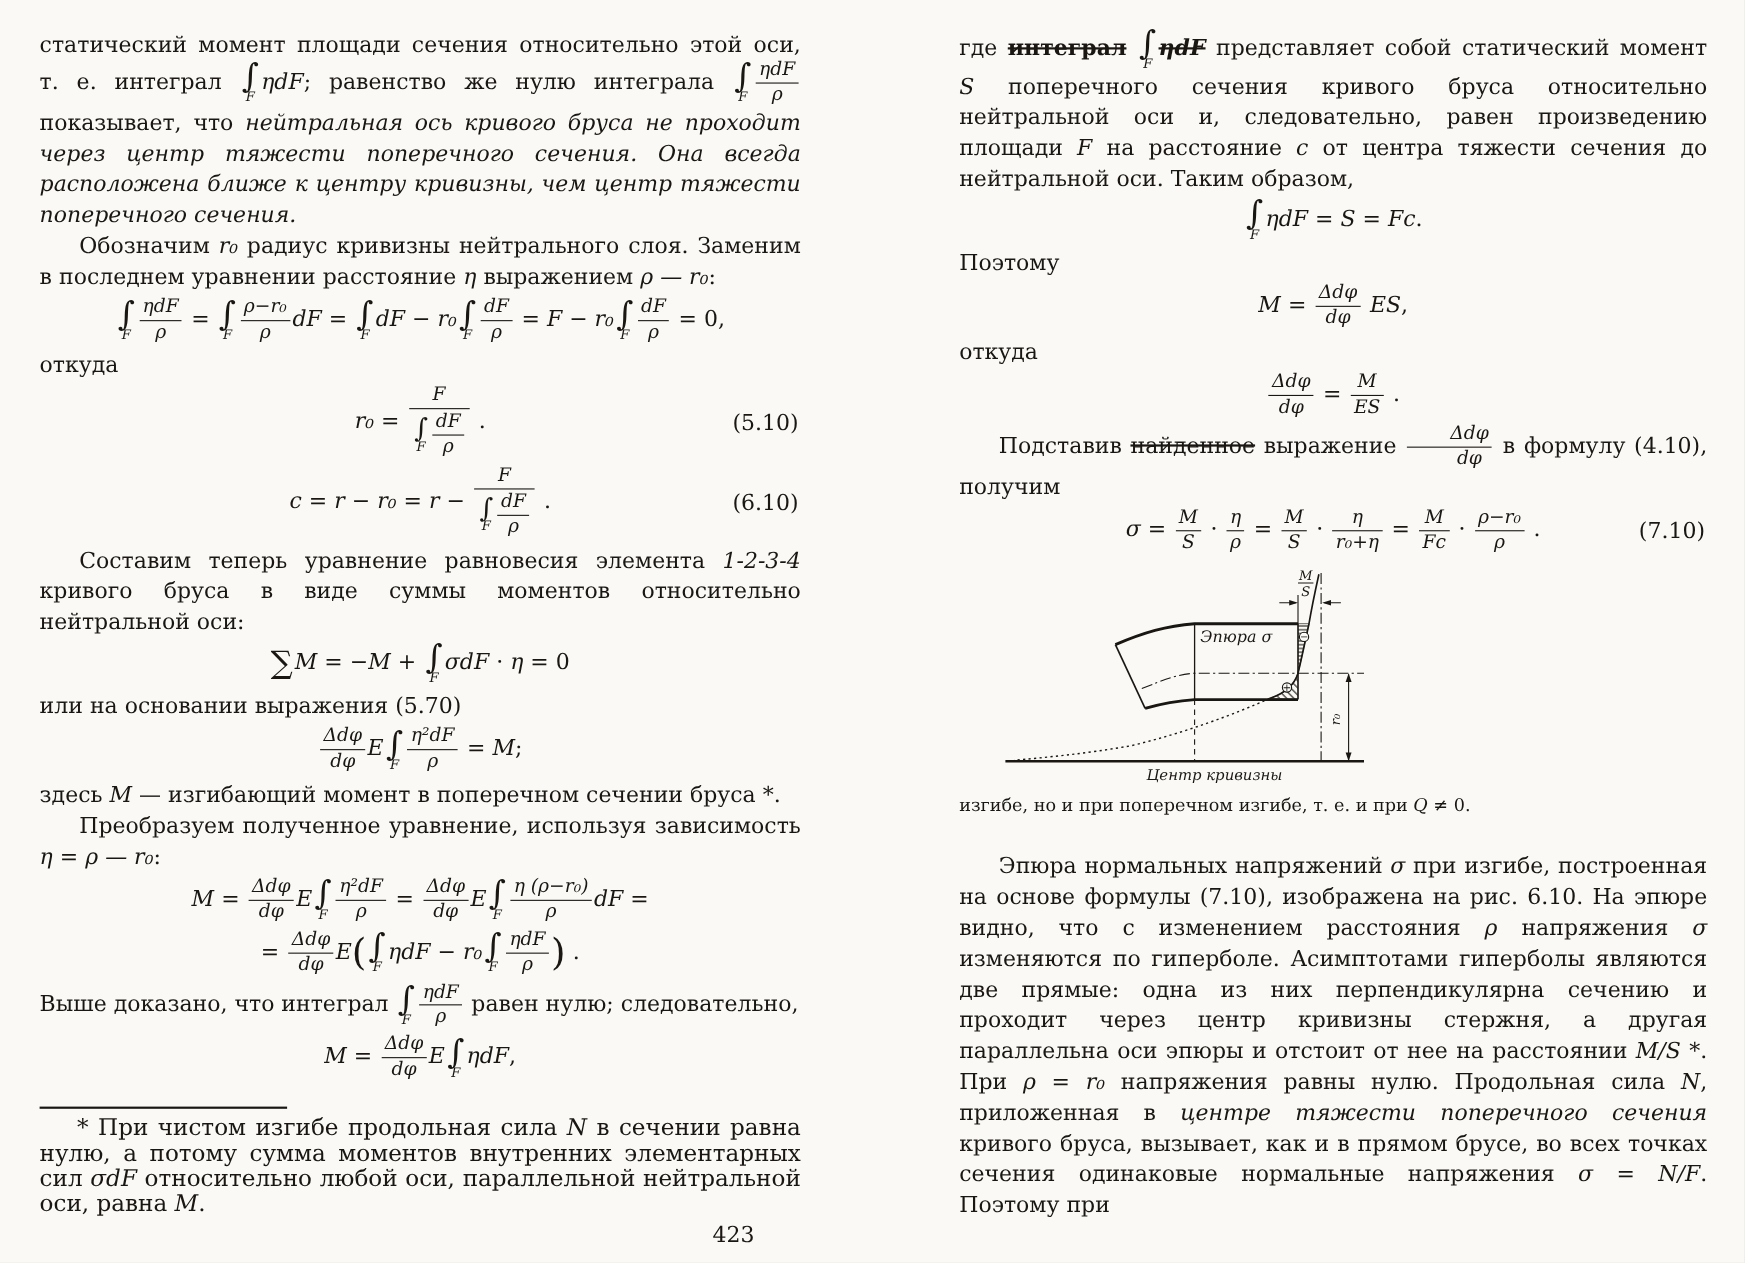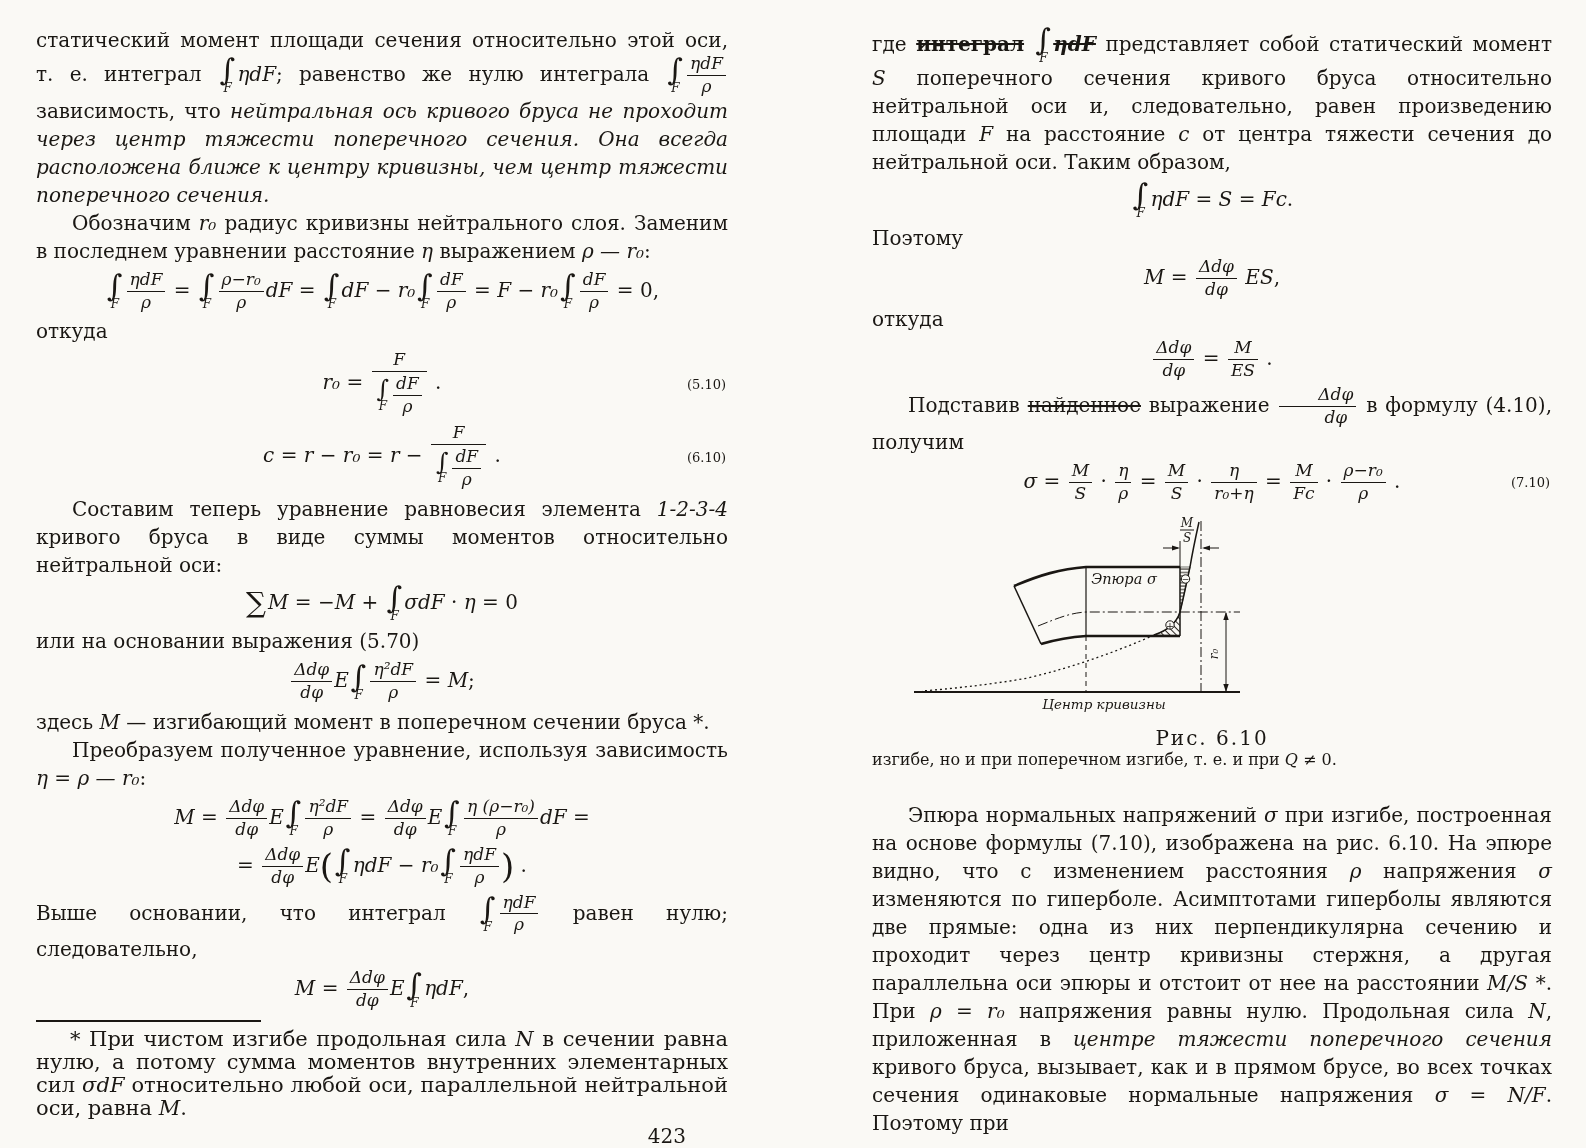--- a/index.html
+++ b/index.html
@@ -6,21 +6,21 @@
   html,body{margin:0;padding:0;background:#e8e6e0;}
   .page{position:relative;width:1586px;height:1148px;background:var(--paper);overflow:hidden;
         font-family:"DejaVu Serif",serif;color:var(--ink);}
   .col{position:absolute;top:26px;bottom:14px;display:flex;flex-direction:column;}
   #col-left{left:36px;width:692px;}
   #col-right{left:872px;width:680px;}
   .para{margin:0;text-align:justify;font-size:20px;line-height:28px;}
   .para.ind{text-indent:36px;}
   .eq{position:relative;text-align:center;margin:5px 0;font-size:20px;}
   .eqr{display:inline-block;}
-  .eqtag{position:absolute;right:2px;top:50%;transform:translateY(-50%);font-size:13px;}
+  .eqtag{position:absolute;right:2px;top:50%;transform:translateY(-50%);font-size:20px;}
   .r-t{} .r-i{font-style:italic;} .r-b{font-weight:bold;} .r-bi{font-weight:bold;font-style:italic;}
   .st{text-decoration:line-through;text-decoration-thickness:2px;}
   .frac{display:inline-block;vertical-align:middle;text-align:center;font-style:italic;
         font-size:17px;line-height:1.05;padding:0 2px;}
   .frac .fn{display:block;border-bottom:1.4px solid var(--ink);padding:1px 3px 2px;white-space:nowrap;}
   .frac .fd{display:block;padding:2px 3px 1px;white-space:nowrap;}
   .frac .frac{font-size:inherit;}
   .intg{display:inline-flex;flex-direction:column;align-items:center;vertical-align:middle;line-height:1;margin:0 2px;}
   .intg .is{font-size:30px;line-height:.9;font-style:normal;}
   .intg .ib{font-size:12px;font-style:italic;margin-top:-1px;}
@@ -42,21 +42,21 @@
 <div class="page">
 
   <div class="col" id="col-left">
     <div>
         <p class="para"><span class="r-t">статический момент площади сечения относительно этой оси, т. е. интеграл </span><span class="intg">
             <span class="is">∫</span>
             <span class="ib">F</span>
           </span><span class="r-i">ηdF</span><span class="r-t">; равенство же нулю интеграла </span><span class="intg">
             <span class="is">∫</span>
             <span class="ib">F</span>
-          </span><span class="frac"><span class="fn">ηdF</span><span class="fd">ρ</span></span><span class="r-t"> зависимость, что </span><span class="r-i">нейтральная ось кривого бруса не проходит через центр тяжести поперечного сечения. Она всегда расположена ближе к центру кривизны, чем центр тяжести поперечного сечения.</span></p>
+          </span><span class="frac"><span class="fn">ηdF</span><span class="fd">ρ</span></span><span class="r-t"> показывает, что </span><span class="r-i">нейтральная ось кривого бруса не проходит через центр тяжести поперечного сечения. Она всегда расположена ближе к центру кривизны, чем центр тяжести поперечного сечения.</span></p>
         <p class="para ind"><span class="r-t">Обозначим </span><span class="r-i">r₀</span><span class="r-t"> радиус кривизны нейтрального слоя. Заменим в последнем уравнении расстояние </span><span class="r-i">η</span><span class="r-t"> выражением </span><span class="r-i">ρ — r₀</span><span class="r-t">:</span></p>
         <div class="eq"><span class="eqr"><span class="intg">
               <span class="is">∫</span>
               <span class="ib">F</span>
             </span><span class="frac"><span class="fn">ηdF</span><span class="fd">ρ</span></span><span class="r-t"> = </span><span class="intg">
               <span class="is">∫</span>
               <span class="ib">F</span>
             </span><span class="frac"><span class="fn">ρ−r₀</span><span class="fd">ρ</span></span><span class="r-i">dF</span><span class="r-t"> = </span><span class="intg">
               <span class="is">∫</span>
               <span class="ib">F</span>
@@ -95,21 +95,21 @@
               <span class="is">∫</span>
               <span class="ib">F</span>
             </span><span class="frac"><span class="fn">η (ρ−r₀)</span><span class="fd">ρ</span></span><span class="r-i">dF</span><span class="r-t"> =</span></span></div>
         <div class="eq"><span class="eqr"><span class="r-t">= </span><span class="frac"><span class="fn">Δdφ</span><span class="fd">dφ</span></span><span class="r-i">E</span><span class="bigp">(</span><span class="intg">
               <span class="is">∫</span>
               <span class="ib">F</span>
             </span><span class="r-i">ηdF</span><span class="r-t"> − </span><span class="r-i">r₀</span><span class="intg">
               <span class="is">∫</span>
               <span class="ib">F</span>
             </span><span class="frac"><span class="fn">ηdF</span><span class="fd">ρ</span></span><span class="bigp">)</span><span class="r-t"> .</span></span></div>
-        <p class="para"><span class="r-t">Выше основании, что интеграл </span><span class="intg">
+        <p class="para"><span class="r-t">Выше доказано, что интеграл </span><span class="intg">
             <span class="is">∫</span>
             <span class="ib">F</span>
           </span><span class="frac"><span class="fn">ηdF</span><span class="fd">ρ</span></span><span class="r-t"> равен нулю; следовательно,</span></p>
         <div class="eq"><span class="eqr"><span class="r-i">M</span><span class="r-t"> = </span><span class="frac"><span class="fn">Δdφ</span><span class="fd">dφ</span></span><span class="r-i">E</span><span class="intg">
               <span class="is">∫</span>
               <span class="ib">F</span>
             </span><span class="r-i">ηdF</span><span class="r-t">,</span></span></div>
       </div>
     <div class="push"></div>
     <div>
@@ -172,21 +172,20 @@
         <polygon points="272,35 264,32.5 264,37.5" fill="#1a1713"></polygon>
         <line x1="296" y1="35" x2="311" y2="35" stroke="#1a1713" stroke-width="1"></line>
         <polygon points="294,35 302,32.5 302,37.5" fill="#1a1713"></polygon>
         <line x1="318" y1="100" x2="318" y2="178" stroke="#1a1713" stroke-width="1"></line>
         <polygon points="318,99 315.3,107 320.7,107" fill="#1a1713"></polygon>
         <polygon points="318,179 315.3,171 320.7,171" fill="#1a1713"></polygon>
         <text x="310" y="141" font-size="12" font-style="italic" text-anchor="middle" transform="rotate(-90 310 141)">r₀</text>
         <text x="216" y="71" font-size="14.5" font-style="italic" text-anchor="middle">Эпюра σ</text>
         <text x="196" y="196" font-size="13.5" font-style="italic" text-anchor="middle">Центр кривизны</text>
       </svg></span></p>
-      <div class="figcap">Рис. 6.10</div>
       <span><span class="r-t">изгибе, но и при поперечном изгибе, т. е. и при </span><span class="r-i">Q</span><span class="r-t"> ≠ 0.</span></span>
     <p></p>
 
     <div>
         <p class="para ind"><span class="r-t">Эпюра нормальных напряжений </span><span class="r-i">σ</span><span class="r-t"> при изгибе, построенная на основе формулы (7.10), изображена на рис. 6.10. На эпюре видно, что с изменением расстояния </span><span class="r-i">ρ</span><span class="r-t"> напряжения </span><span class="r-i">σ</span><span class="r-t"> изменяются по гиперболе. Асимптотами гиперболы являются две прямые: одна из них перпендикулярна сечению и проходит через центр кривизны стержня, а другая параллельна оси эпюры и отстоит от нее на расстоянии </span><span class="r-i">M/S</span><span class="r-t"> *. При </span><span class="r-i">ρ</span><span class="r-t"> = </span><span class="r-i">r₀</span><span class="r-t"> напряжения равны нулю. Продольная сила </span><span class="r-i">N</span><span class="r-t">, приложенная в </span><span class="r-i">центре тяжести поперечного сечения</span><span class="r-t"> кривого бруса, вызывает, как и в прямом брусе, во всех точках сечения одинаковые нормальные напряжения </span><span class="r-i">σ</span><span class="r-t"> = </span><span class="r-i">N/F</span><span class="r-t">. Поэтому при </span></p>
       </div>
     <div class="push"></div>
 
   </div>
 

